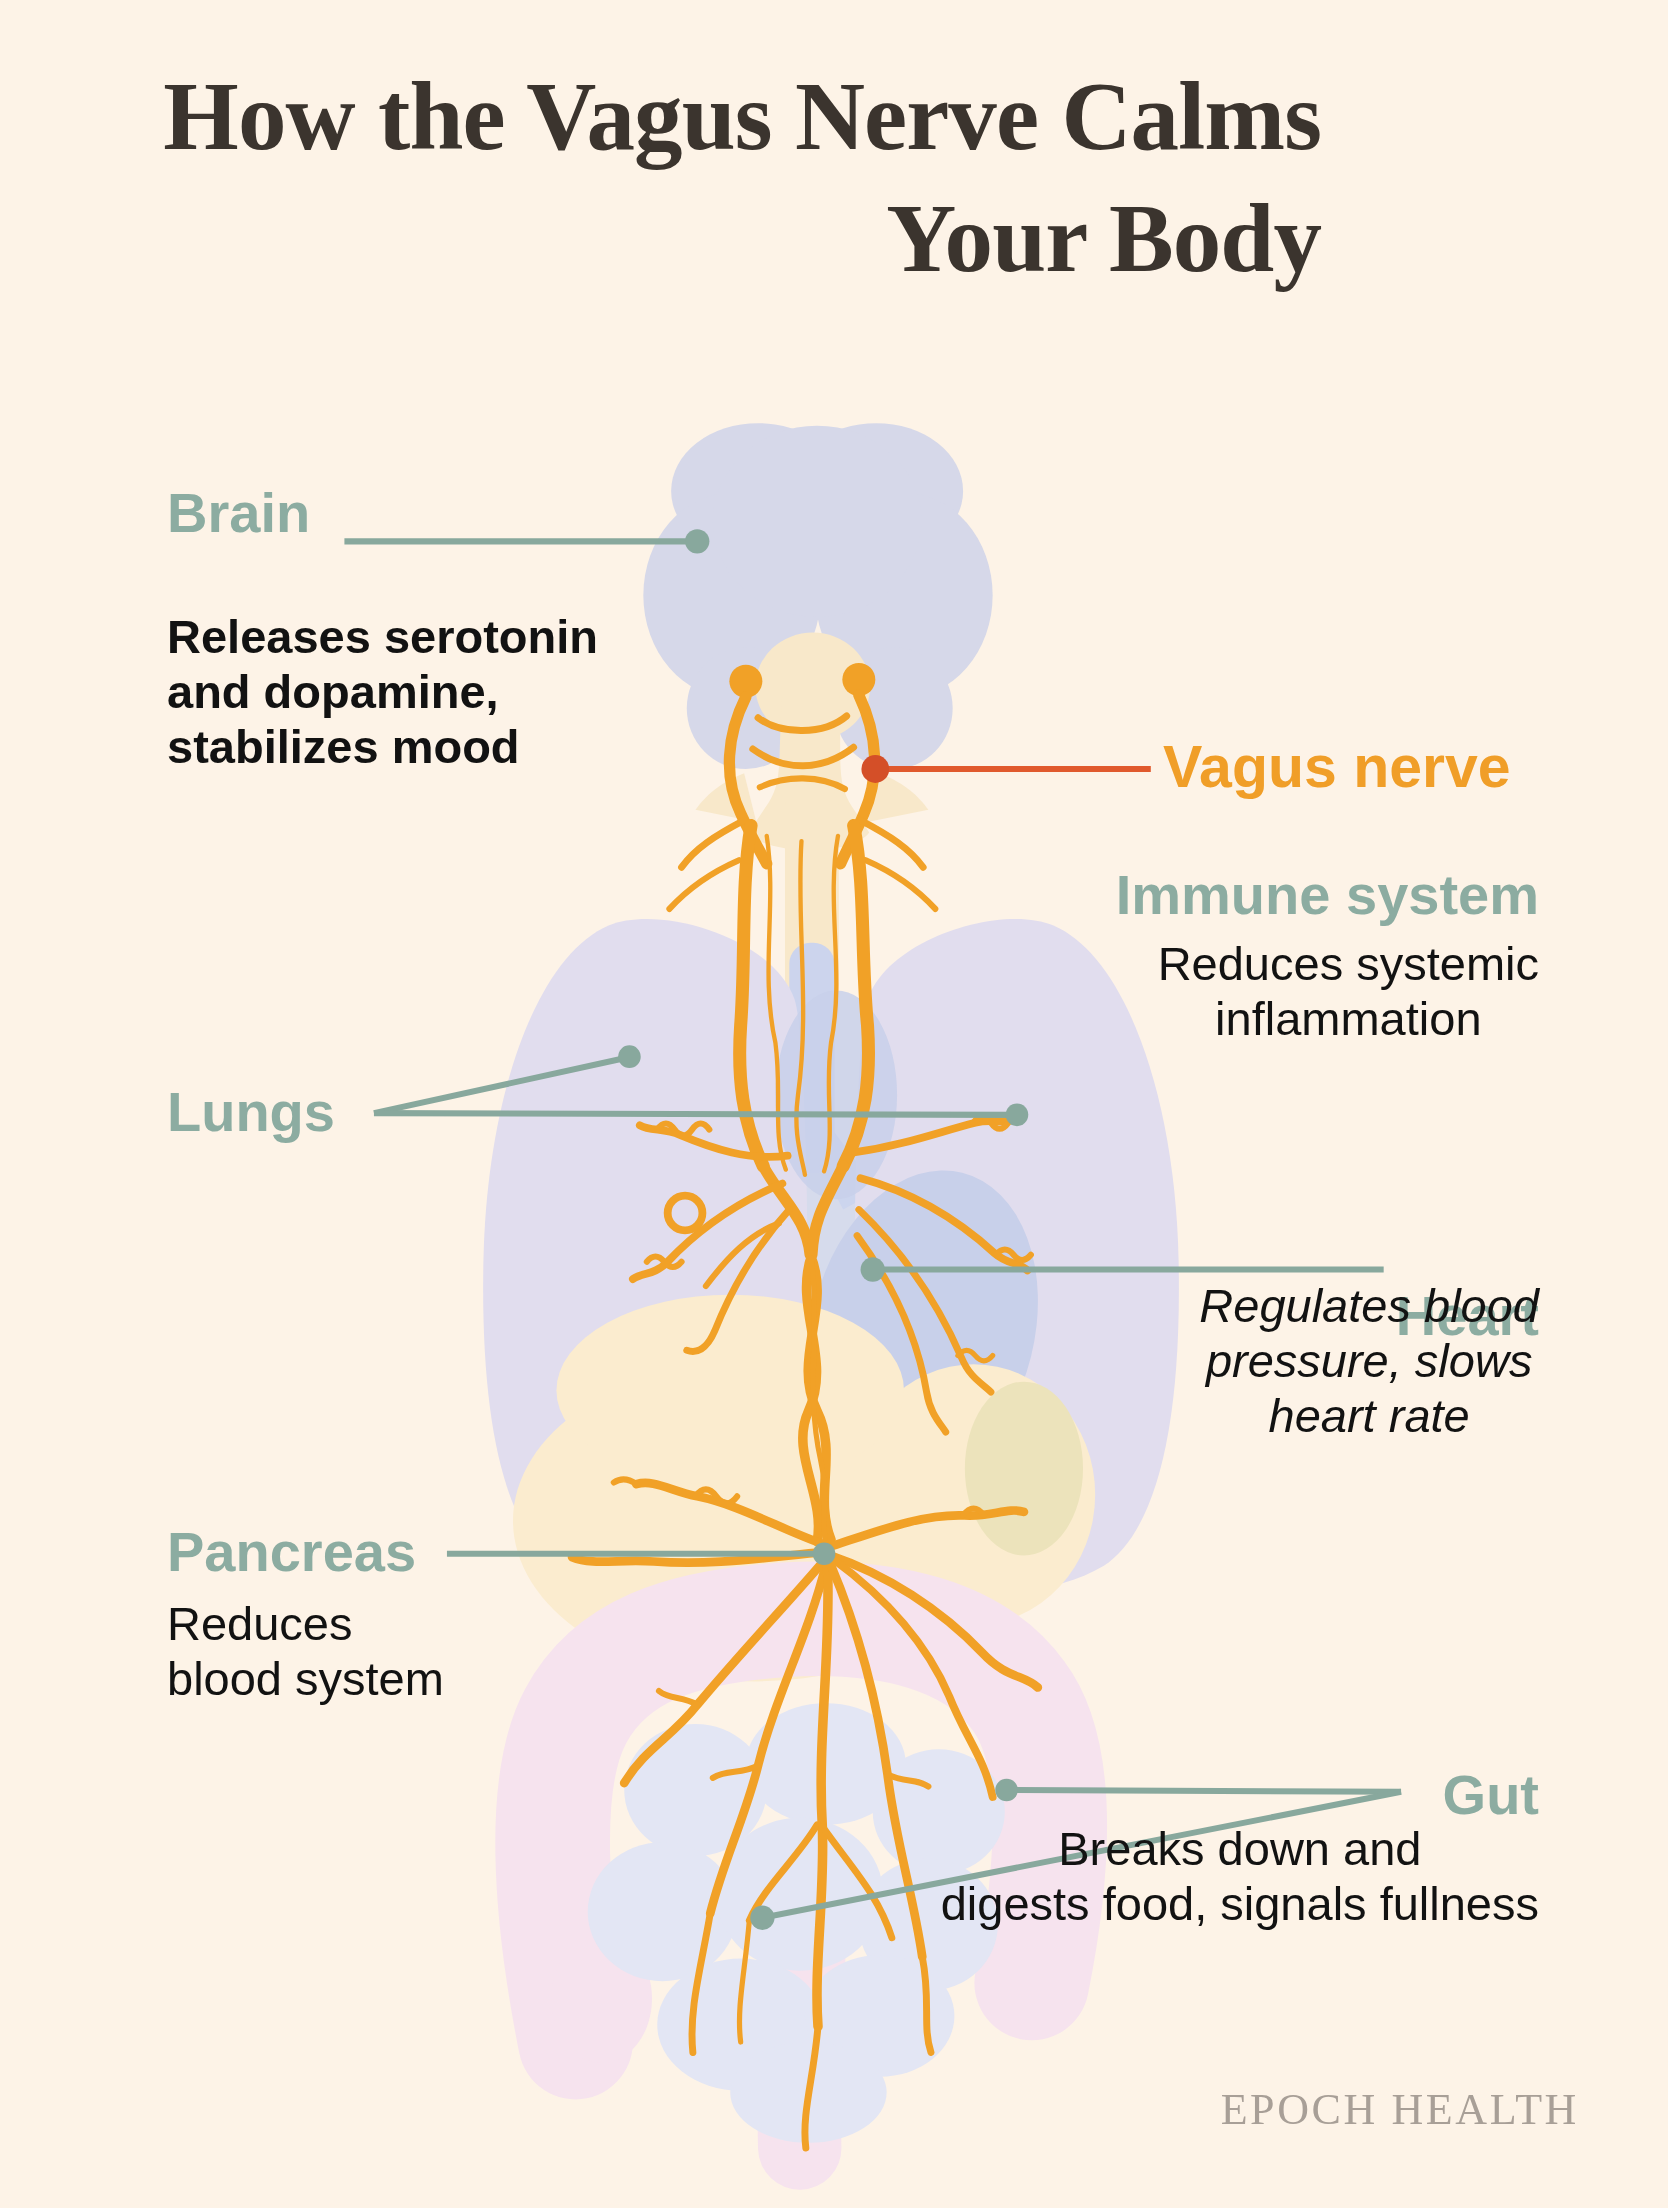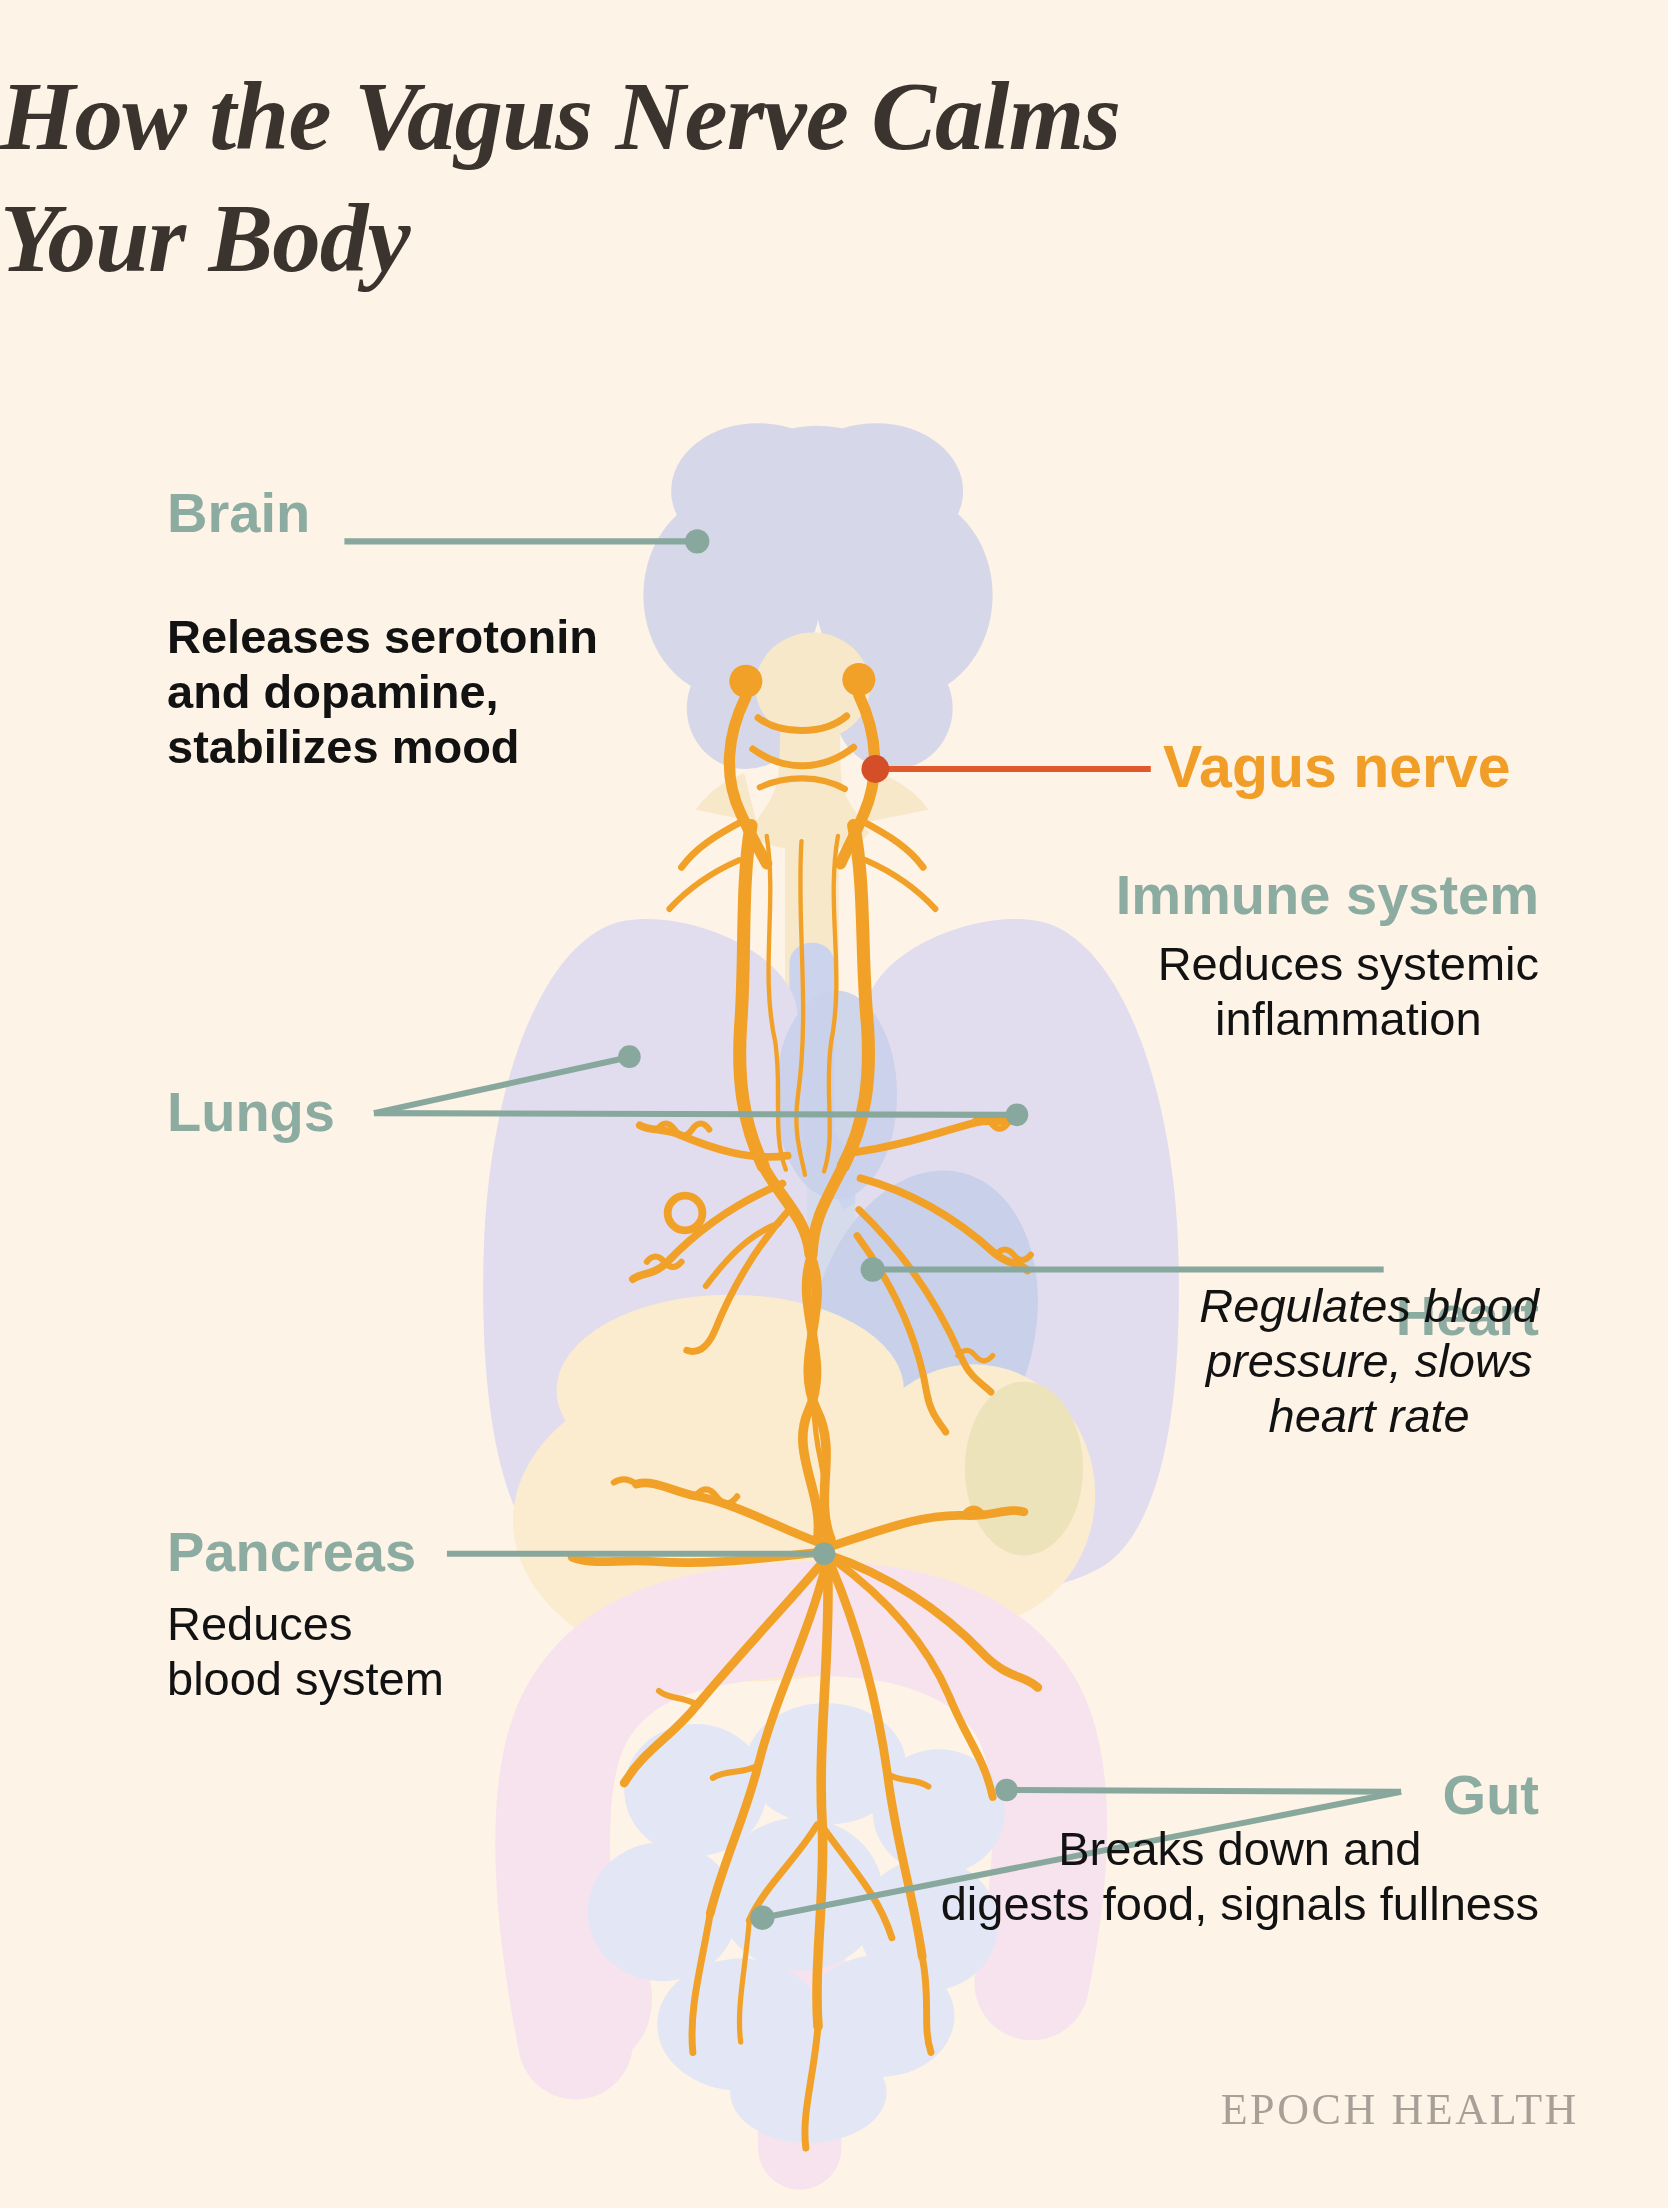--- a/index.html
+++ b/index.html
@@ -10,22 +10,22 @@
     --footer-text:#a89f97; --brain-fill:#d6d8e9; --lung-fill:#e1ddee;
     --heart-fill:#c8d0ea; --organ-cream:#fbeccf; --brainstem-cream:#f8e8ca;
     --intestine-pink:#f6e3ee; --small-intestine-fill:#e3e6f4;
     --olive-accent:#ece3bb; --trachea-fill:#ccd4ed;
   }
   html,body{margin:0;padding:0;}
   body{background:var(--background);font-family:"Liberation Sans",sans-serif;}
   .page{position:relative;width:1669px;height:2208px;background:var(--background);overflow:hidden;}
   .illustration{position:absolute;left:0;top:0;width:1669px;height:2208px;}
   .page-title{
-    position:absolute;left:0;top:56px;width:1321px;text-align:left;
-    font-family:"Liberation Serif",serif;font-style:italic;font-weight:700;
+    position:absolute;left:0;top:56px;width:1321px;text-align:right;
+    font-family:"Liberation Serif",serif;font-weight:700;
     font-size:97px;line-height:1.26;color:var(--title-text);letter-spacing:-0.9px;
   }
   .label-heading{
     position:absolute;font-size:56px;font-weight:700;color:var(--label-green);
     line-height:1.05;white-space:nowrap;
   }
   .label-desc{
     position:absolute;font-size:47px;font-weight:400;color:var(--body-text);
     line-height:1.17;white-space:pre-line;
   }

